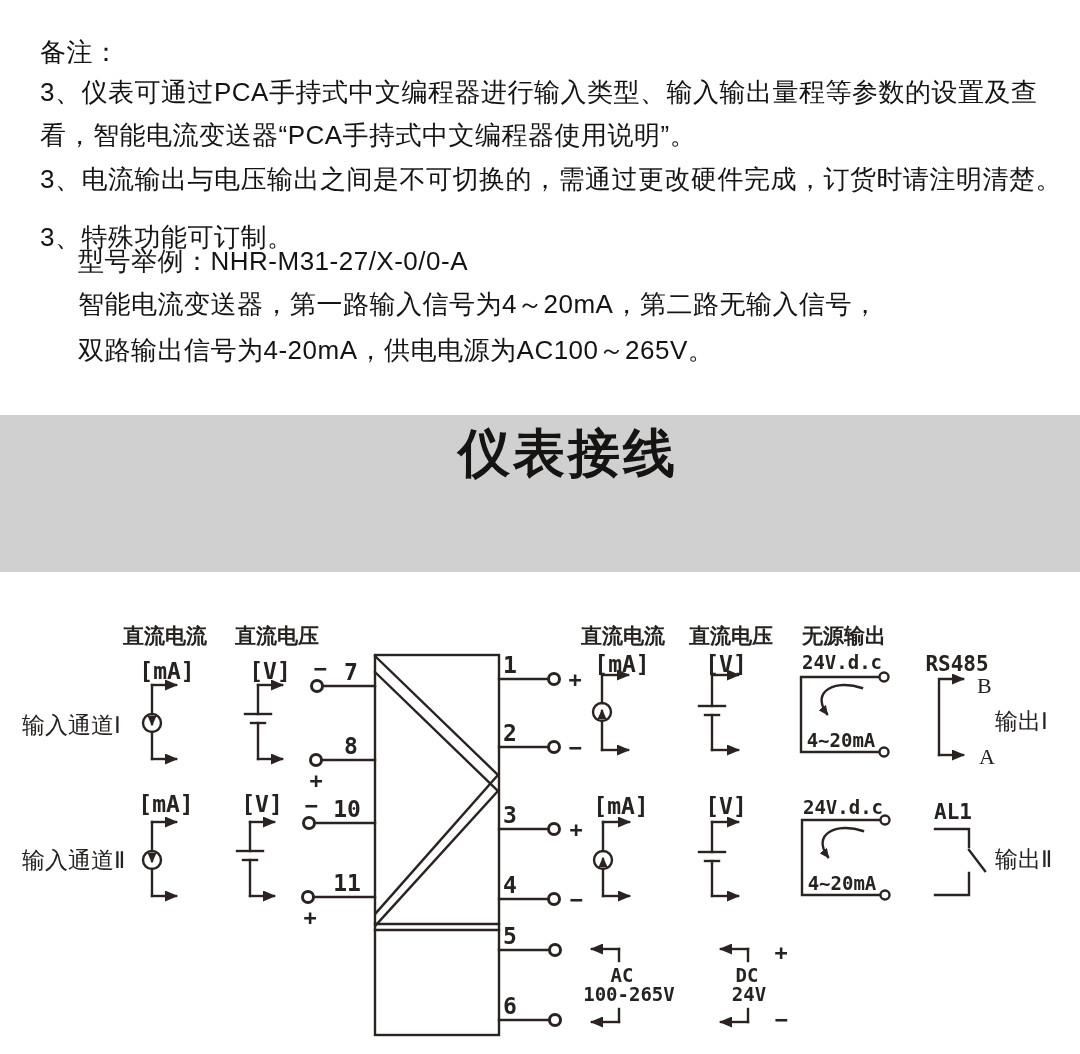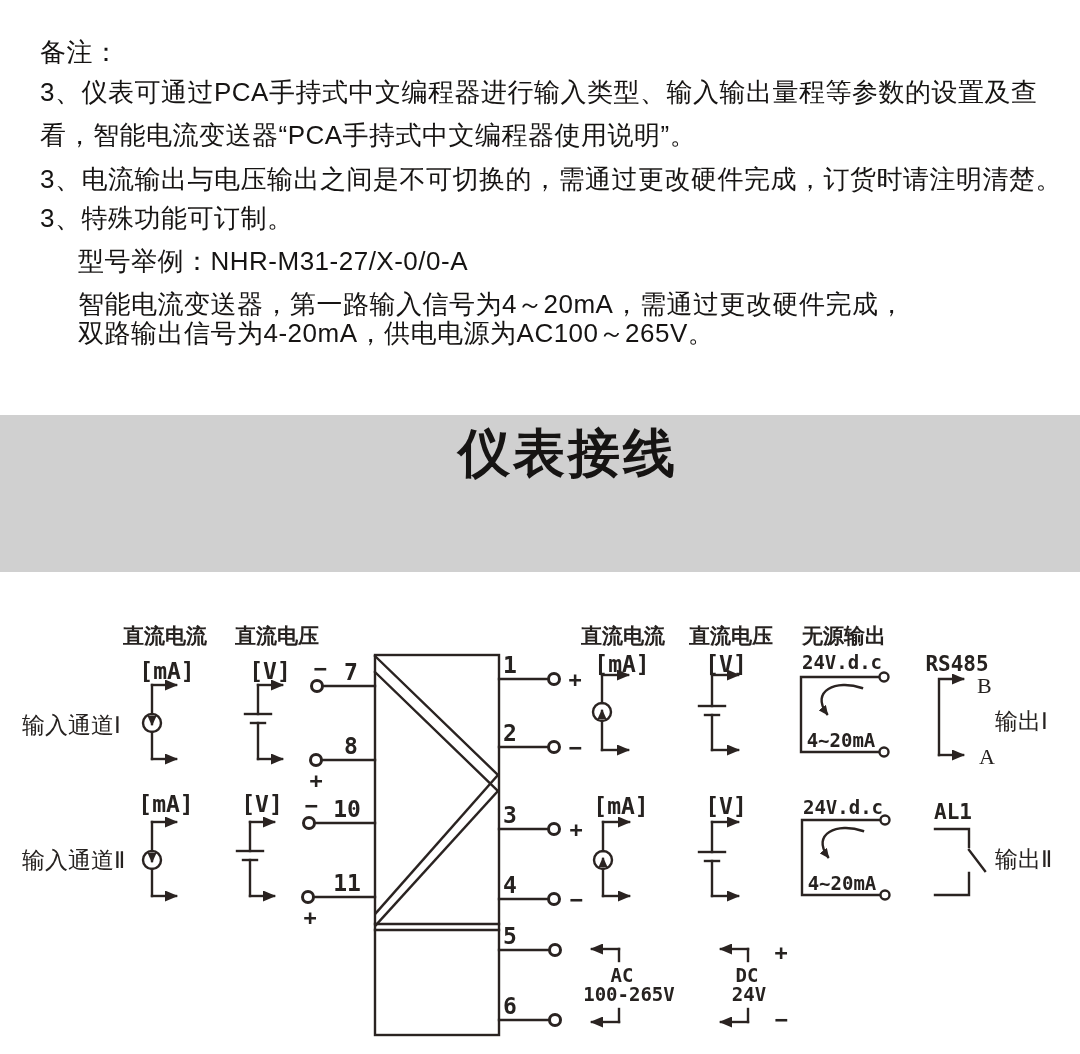--- a/index.html
+++ b/index.html
@@ -43,24 +43,24 @@
 </head>
 <body>
 
 <div class="page">
 
   <section>
     <div class="note" style="top:8px">备注：</div>
     <div class="note" style="top:48px">3、仪表可通过PCA手持式中文编程器进行输入类型、输入输出量程等参数的设置及查</div>
     <div class="note" style="top:91px">看，智能电流变送器“PCA手持式中文编程器使用说明”。</div>
     <div class="note" style="top:135px">3、电流输出与电压输出之间是不可切换的，需通过更改硬件完成，订货时请注明清楚。</div>
-    <div class="note" style="top:174px">3、特殊功能可订制。</div>
+    <div class="note" style="top:193px">3、特殊功能可订制。</div>
     <div class="note indent" style="top:217px">型号举例：NHR-M31-27/X-0/0-A</div>
-    <div class="note indent" style="top:260px">智能电流变送器，第一路输入信号为4～20mA，需通过更改硬件完成，</div>
-    <div class="note indent" style="top:289px">双路输出信号为4-20mA，供电电源为AC100～265V。</div>
+    <div class="note indent" style="top:260px">智能电流变送器，第一路输入信号为4～20mA，第二路无输入信号，</div>
+    <div class="note indent" style="top:306px">双路输出信号为4-20mA，供电电源为AC100～265V。</div>
   </section>
 
   <section class="banner">
     <div class="banner-title">仪表接线</div>
   </section>
 
   <div class="diagram">
     <svg width="1080" height="500" viewBox="0 554 1080 500" xmlns="http://www.w3.org/2000/svg">
       <defs>
         <marker id="arr" markerUnits="userSpaceOnUse" markerWidth="13" markerHeight="11" refX="11" refY="5.5" orient="auto">

